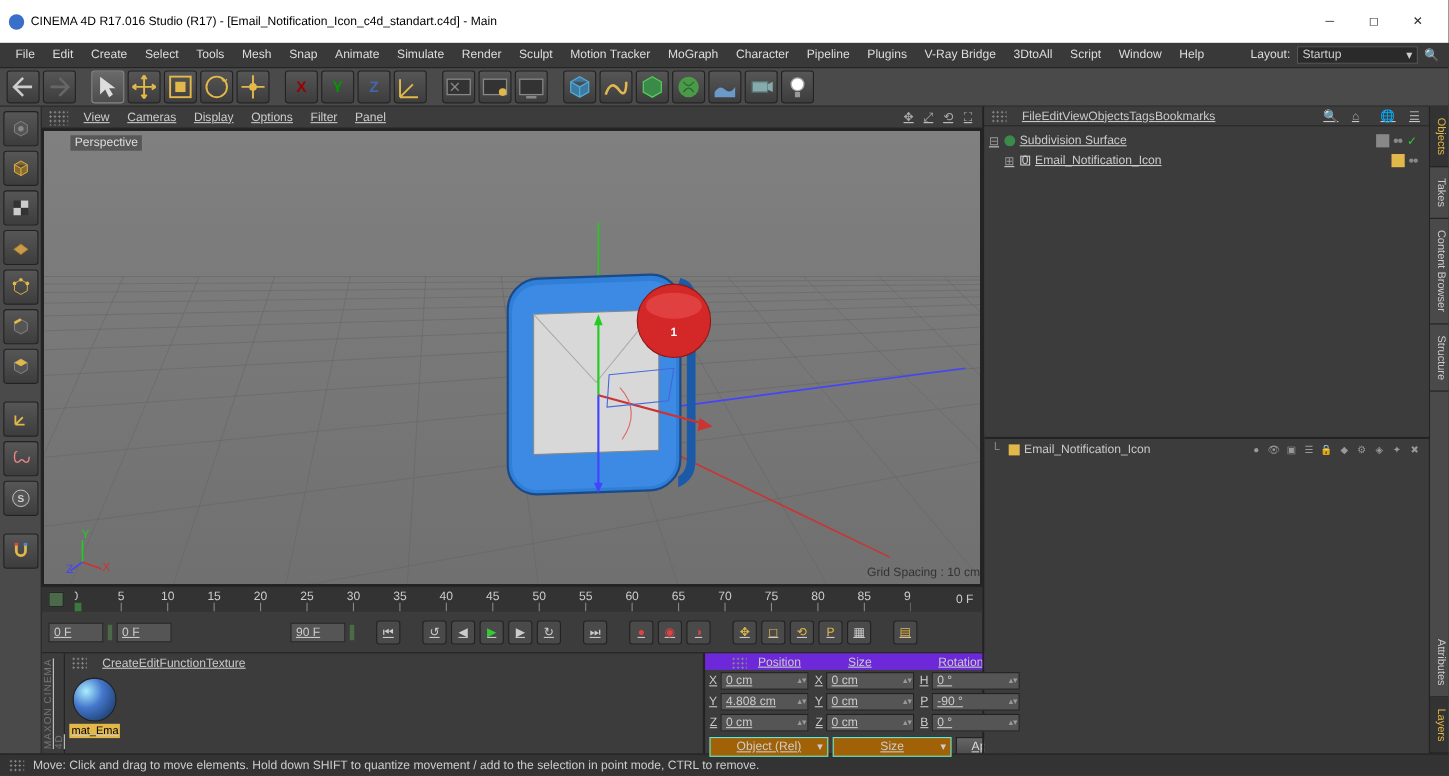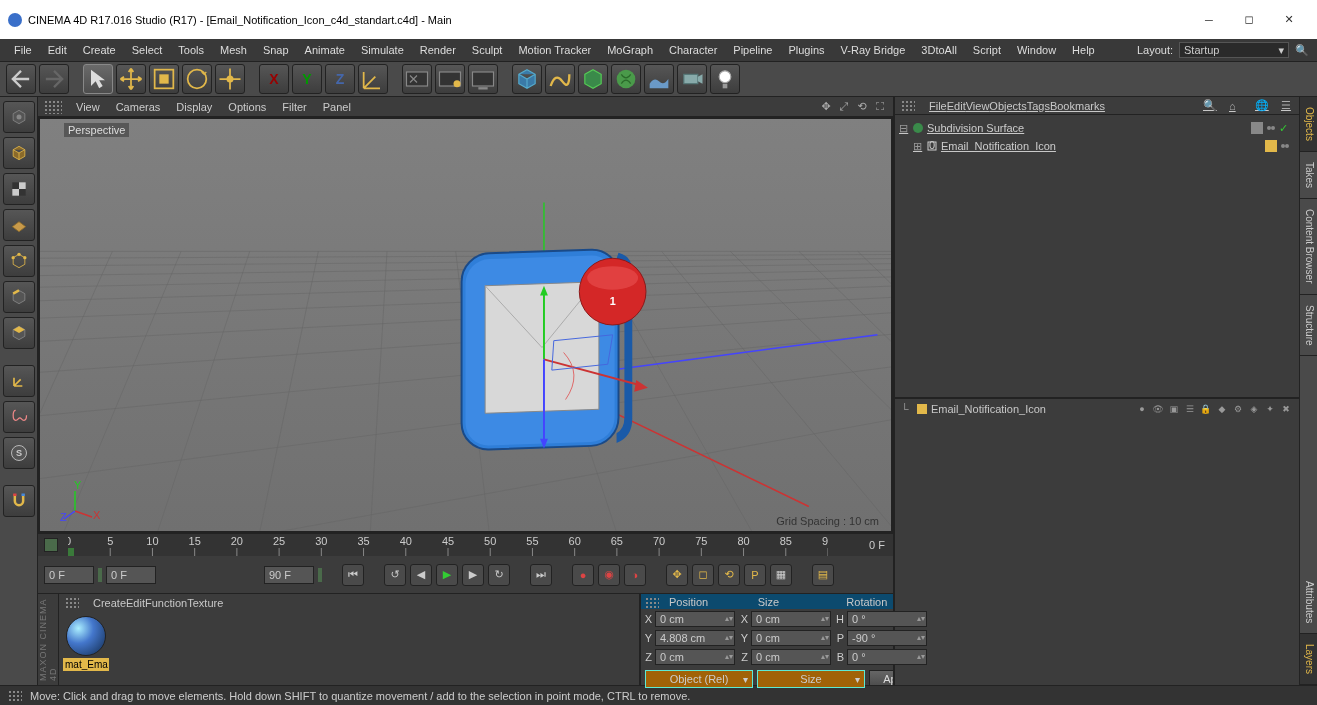--- a/index.html
+++ b/index.html
@@ -27,34 +27,34 @@
 .tbgap { width: 8px; }
 .xyz { font-weight: bold; font-size: 14px; }
 .x-axis { color:#900; } .y-axis { color:#090; } .z-axis { color:#46a; }
 
 
 .mainarea { flex: 1; display: flex; min-height: 0; }
 .leftvtool { width: 38px; background: #4a4a4a; border-right: 1px solid #222; display: flex; flex-direction: column; align-items: center; padding-top: 4px; gap: 4px; }
 .vbtn { width: 32px; height: 32px; background: linear-gradient(#565656,#3d3d3d); border: 1px solid #222; border-radius: 3px; display: flex; align-items: center; justify-content: center; cursor: pointer; }
 .vbtn svg { width: 20px; height: 20px; }
 
-.centerarea { flex: 1; display: flex; flex-direction: column; min-width: 0; }
+.centerarea { flex: 1; display: flex; flex-direction: column; min-width: 0; text-decoration: underline; }
 
 
 .vp-menu { height: 20px; background: #3c3c3c; border-bottom: 1px solid #222; display: flex; align-items: center; padding: 0 6px; color: #ccc; }
 .vp-menu .dotgrip { width: 18px; height: 14px; background-image: radial-gradient(circle,#888 1px,transparent 1px); background-size: 4px 4px; margin-right: 6px; }
 .vp-menu .item { padding: 0 8px; cursor: pointer; }
 .vp-menu .spacer { flex: 1; }
 .vp-menu .navicons { display: flex; gap: 4px; }
 .vp-menu .navicon { width: 14px; height: 14px; display: flex; align-items: center; justify-content: center; color: #aaa; cursor: pointer; }
 
 
 .viewport { flex: 1; background: linear-gradient(#808080,#707070); position: relative; border: 2px solid #222; overflow: hidden; }
 .viewport .persp-label { position: absolute; top: 4px; left: 24px; background: rgba(60,60,60,0.6); color: #ddd; padding: 1px 4px; }
-.viewport .gridspacing { position: absolute; bottom: 4px; right: 12px; color: #333; }
+.viewport .gridspacing { position: absolute; bottom: 4px; right: 0; color: #333; }
 .viewport .axis-gizmo { position: absolute; bottom: 10px; left: 20px; width: 40px; height: 40px; }
 .viewport svg.scene { width: 100%; height: 100%; }
 
 
 .timeline { height: 60px; background: #3c3c3c; border-top: 1px solid #222; display: flex; flex-direction: column; }
 .timeline-ruler { height: 22px; background: #333; display: flex; align-items: center; position: relative; padding: 0 6px; }
 .ruler-svg { position: absolute; left: 30px; right: 10px; top: 0; height: 22px; }
 .timeline-controls { flex: 1; display: flex; align-items: center; padding: 0 6px; gap: 4px; }
 .framefield { width: 50px; height: 18px; background: #555; border: 1px solid #222; color: #ccc; display: flex; align-items: center; padding: 0 4px; }
 .playbtn { width: 22px; height: 22px; background: #4a4a4a; border: 1px solid #222; border-radius: 3px; display: flex; align-items: center; justify-content: center; cursor: pointer; color: #ccc; }
@@ -63,21 +63,21 @@
 
 .materials { height: 92px; background: #3c3c3c; border-top: 1px solid #222; display: flex; }
 .materials-left { flex: 0 0 580px; display: flex; flex-direction: column; }
 .mat-menu { height: 18px; display: flex; align-items: center; padding: 0 6px; gap: 14px; }
 .mat-content { flex: 1; display: flex; align-items: flex-start; padding: 4px; }
 .mat-thumb { width: 46px; display: flex; flex-direction: column; align-items: center; }
 .mat-ball { width: 40px; height: 40px; border-radius: 50%; background: radial-gradient(circle at 30% 30%, #aef 0%, #47c 40%, #247 80%); border: 1px solid #222; }
 .mat-name { background: #e2b84a; color: #000; padding: 1px 2px; font-size: 10px; margin-top: 2px; width: 100%; text-align: center; overflow: hidden; white-space: nowrap; }
 
 .coords-panel { flex: 0 0 290px; border-left: 2px solid #222; display: flex; flex-direction: column; }
-.coords-header { height: 18px; display: flex; background: #0c4a6e; }
+.coords-header { height: 18px; display: flex; background: #6d28d9; padding-left: 20px; }
 .coords-header .col { flex: 1; padding: 0 6px; display: flex; align-items: center; }
 .coords-row { display: flex; height: 19px; align-items: center; }
 .coords-row .lbl { width: 14px; text-align: right; padding-right: 3px; color: #ccc; }
 .coords-row .fld { flex: 1; height: 16px; background: #555; border: 1px solid #222; color: #ccc; display: flex; align-items: center; padding: 0 4px; margin-right: 2px; position: relative; }
 .coords-row .fld .spin { position: absolute; right: 1px; font-size: 8px; color: #999; }
 .coords-footer { display: flex; padding: 4px; gap: 4px; }
 .dropdown-btn { flex: 1; height: 18px; background: #a16207; border: 1px solid #5eead4; color: #ccc; display: flex; align-items: center; justify-content: center; position: relative; font-size: 10px; }
 .dropdown-btn::after { content: "▾"; position: absolute; right: 4px; }
 .apply-btn { width: 56px; height: 18px; background: linear-gradient(#666,#4a4a4a); border: 1px solid #222; color: #ddd; display: flex; align-items: center; justify-content: center; cursor: pointer; }
 

